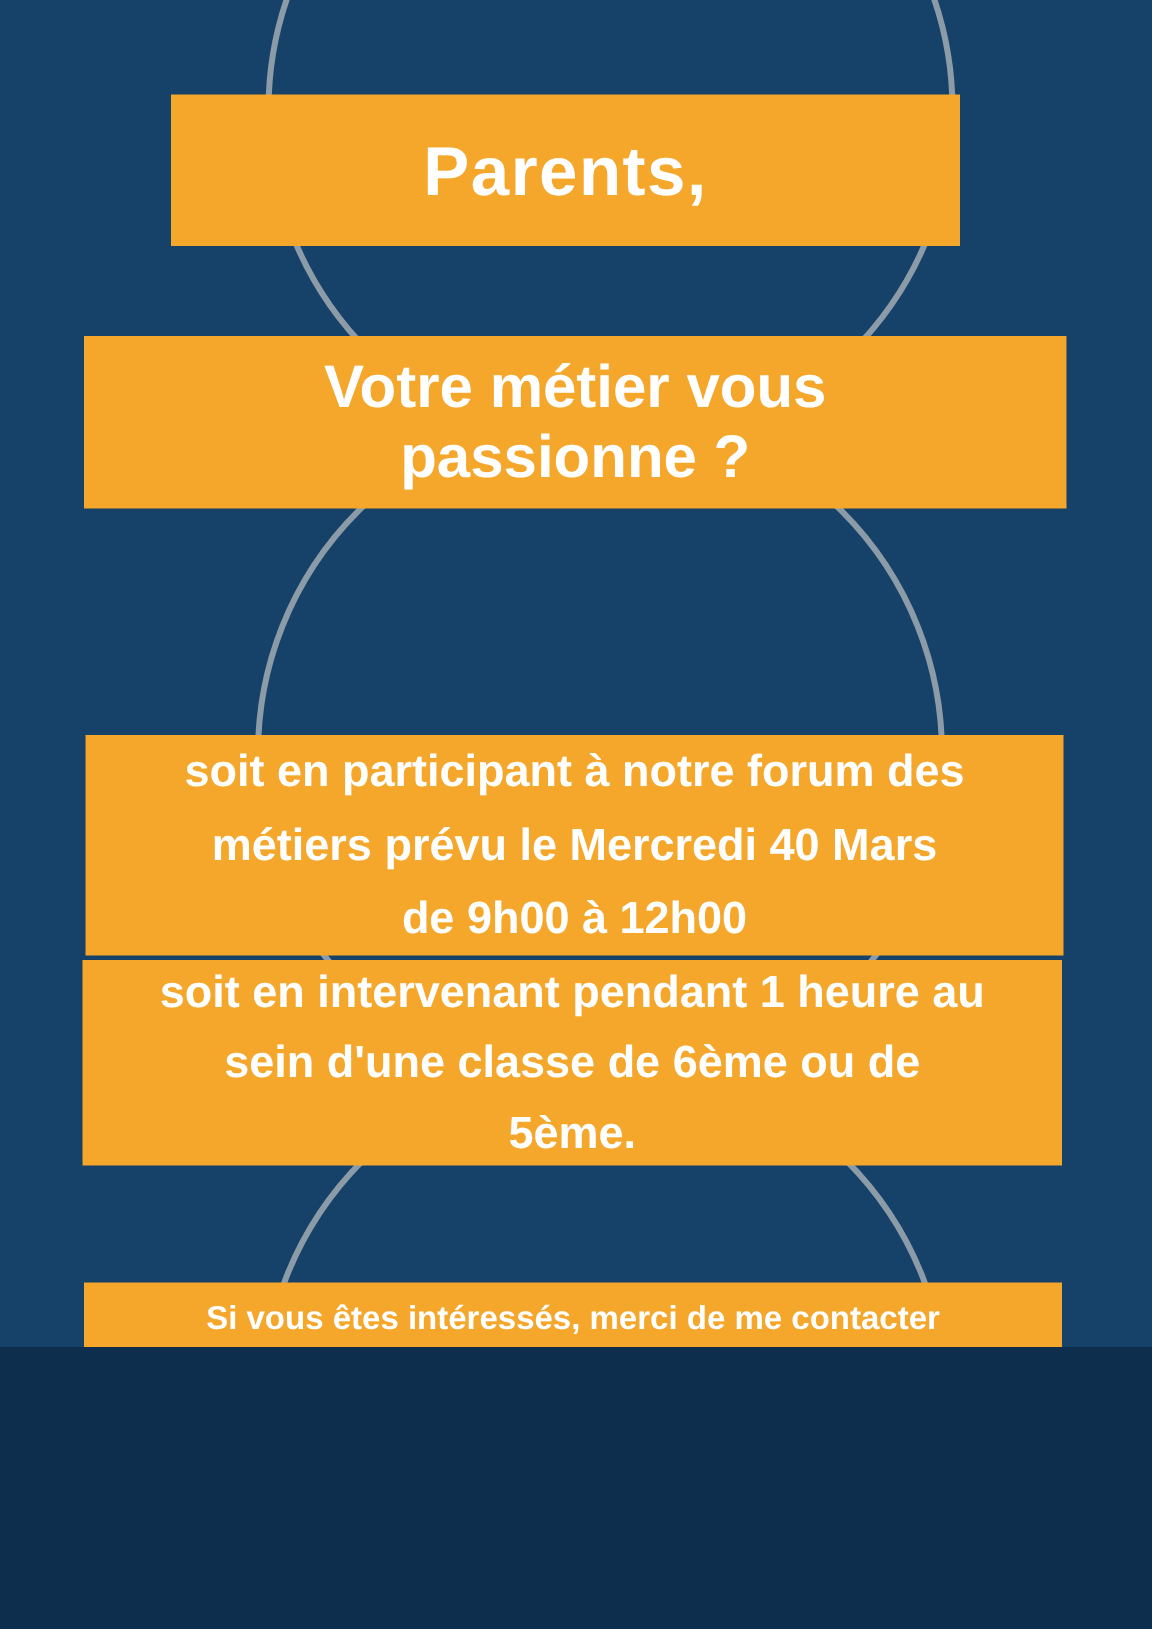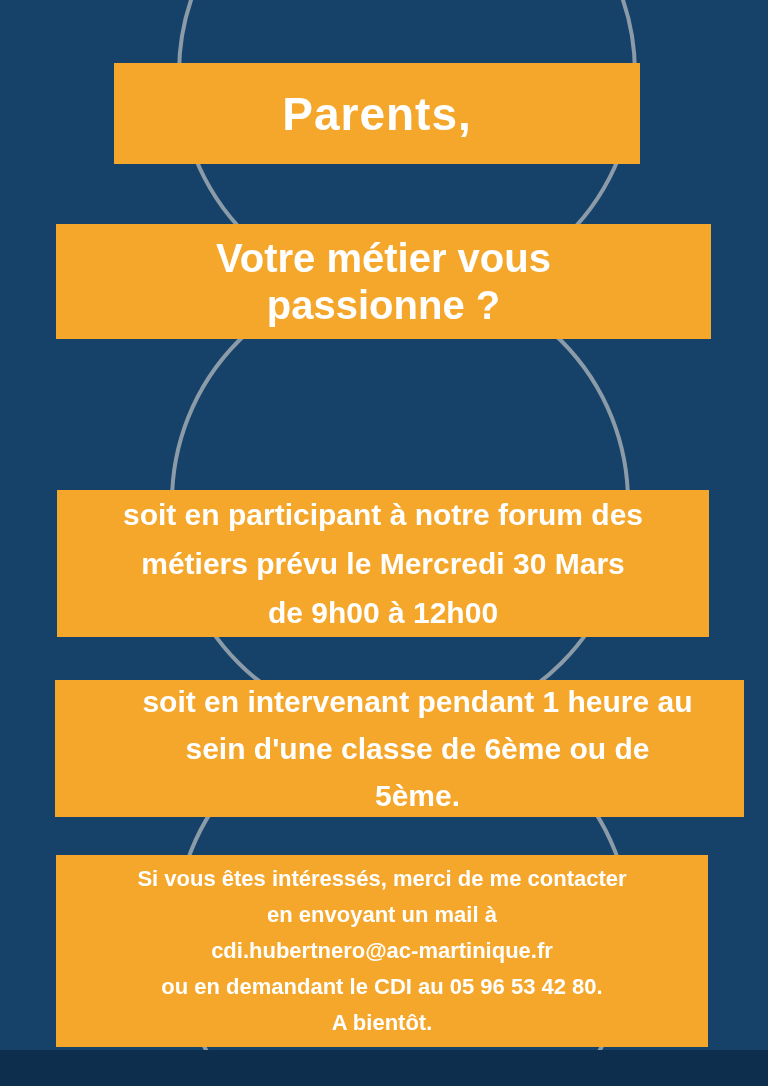--- a/index.html
+++ b/index.html
@@ -1,18 +1,18 @@
 <!DOCTYPE html>
 <html><head>
 <meta charset="utf-8">
 <style>
   html,body{margin:0;padding:0;background:#0d2f4d;}
   .poster{
     position:relative;
-    width:768px;height:1050px;
+    width:768px;height:898px;
     background:#164168;
     overflow:hidden;
     font-family:"Liberation Sans", sans-serif;
   }
   .circle{
     position:absolute;
     width:460px;height:460px;
     box-sizing:border-box;
     border:4px solid #8C9BA8;
     border-radius:50%;
@@ -28,21 +28,21 @@
     display:flex;
     align-items:center;
     justify-content:center;
     text-align:center;
   }
   .banner span{white-space:pre-line;display:block;width:100%;}
   .b1{left:114px;top:63px;width:526px;height:101px;font-size:46px;letter-spacing:1px;}
   .b2{left:56px;top:200px;width:655px;height:115px;font-size:40px;line-height:47px;margin-top:24px;}
   .b3{left:56px;top:338px;width:655px;height:110px;font-size:40px;line-height:47px;}
   .b4{left:57px;top:490px;width:652px;height:147px;font-size:30px;line-height:49px;}
-  .b5{left:55px;top:680px;width:653px;height:137px;font-size:30px;line-height:47px;padding-left:36px;}
+  .b5{left:55px;top:640px;width:653px;height:137px;font-size:30px;line-height:47px;}
   .b6{left:56px;top:855px;width:652px;height:192px;font-size:22px;line-height:36px;}
 </style>
 </head>
 <body>
 
 <div class="poster">
 
   <div class="circle c1"></div>
   <div class="circle c2"></div>
   <div class="circle c3"></div>
@@ -52,21 +52,21 @@
   </div>
 
   <div class="banner b2">
     <span>Votre métier vous
 passionne ?</span>
   </div>
 
 
   <div class="banner b4">
     <span>soit en participant à notre forum des
-métiers prévu le Mercredi 30 Mars
+métiers prévu le Mercredi 40 Mars
 de 9h00 à 12h00</span>
   </div>
 
   <div class="banner b5">
     <span>soit en intervenant pendant 1 heure au
 sein d'une classe de 6ème ou de
 5ème.</span>
   </div>
 
   <div class="banner b6">

